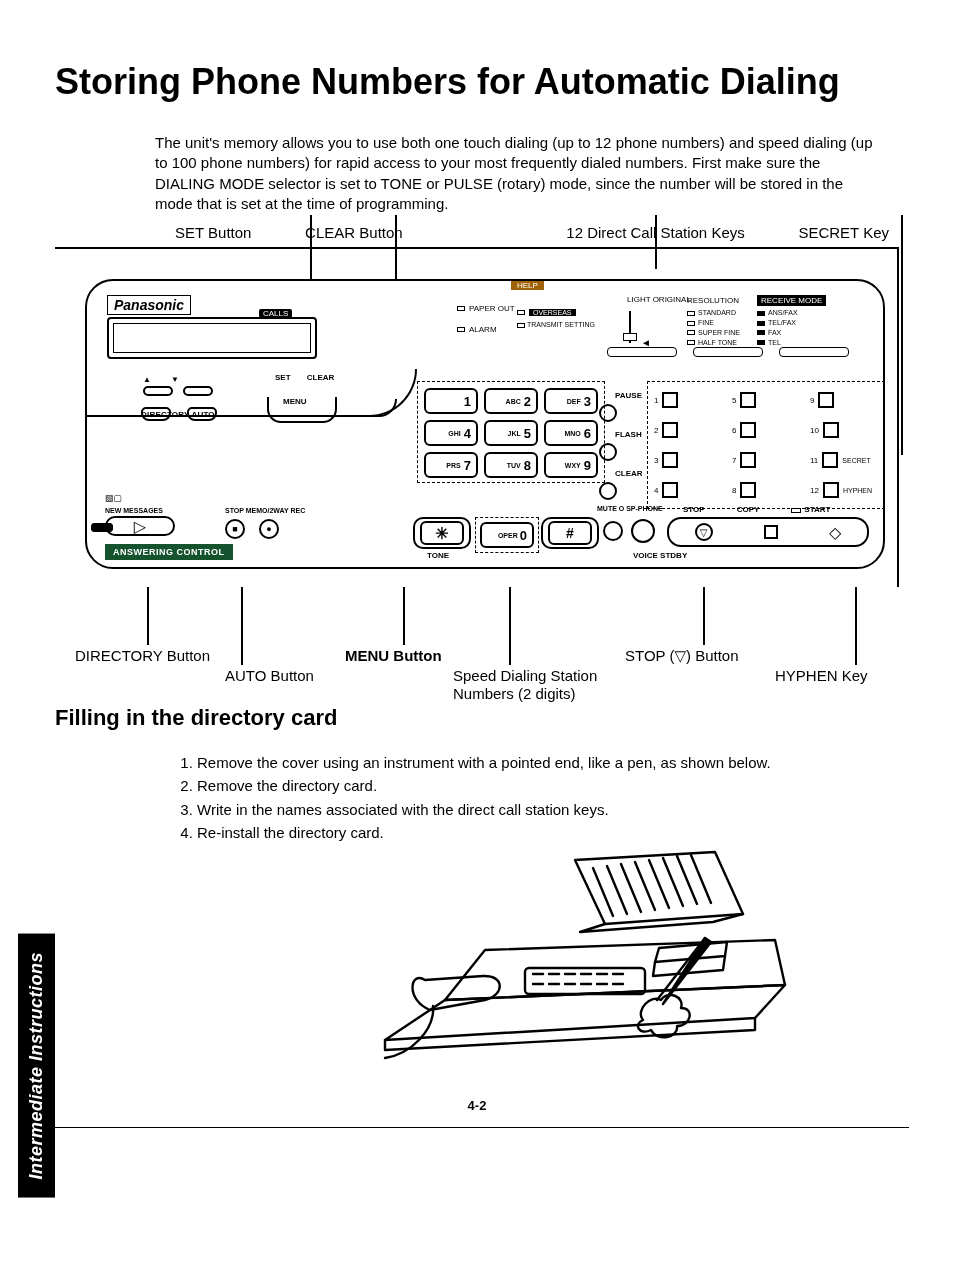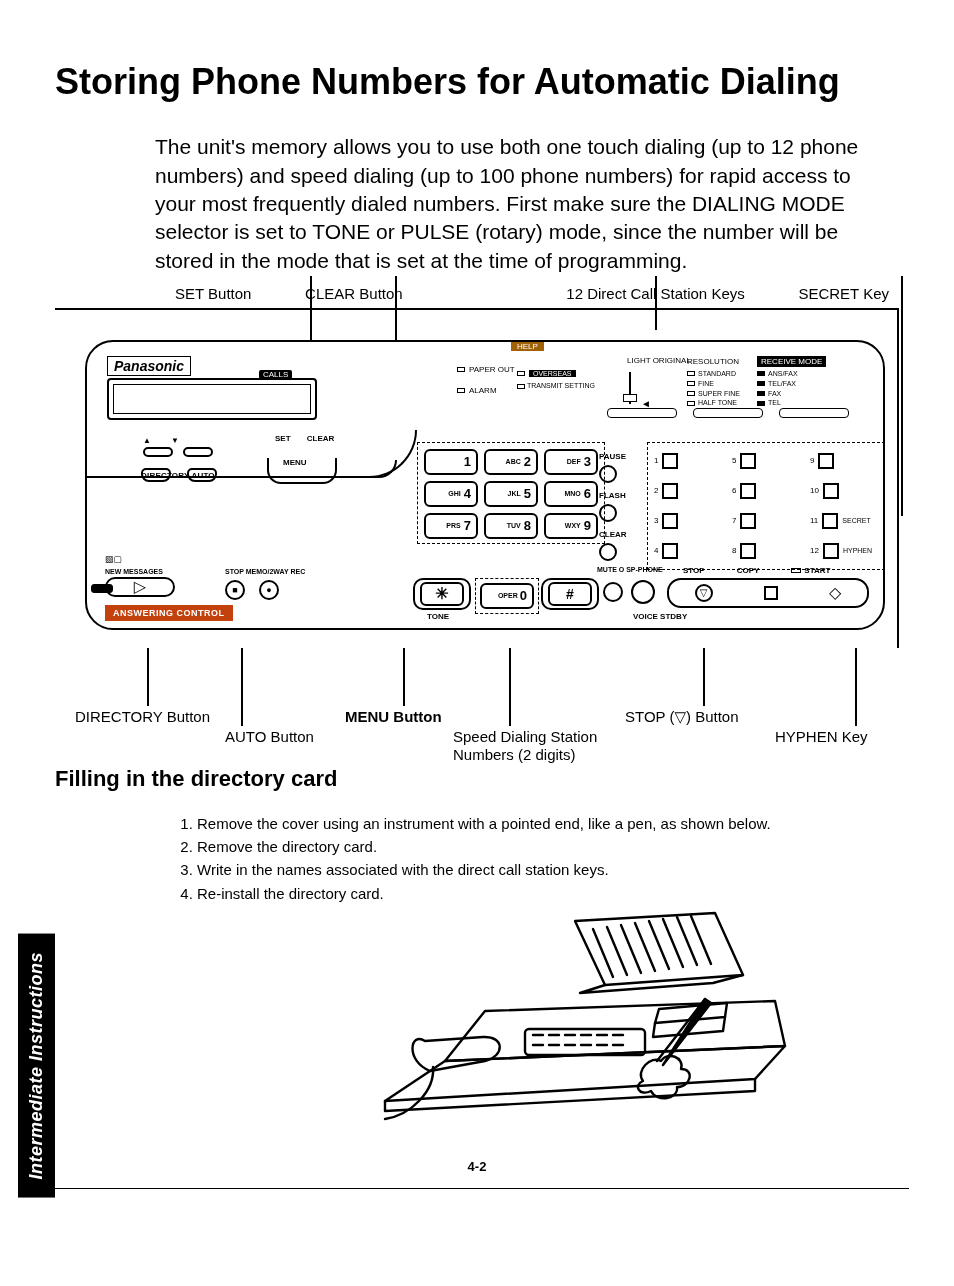--- a/index.html
+++ b/index.html
@@ -17,21 +17,21 @@
     padding: 50px 55px 30px 55px;
     position: relative;
   }
   h1.title {
     font-size: 36px;
     font-weight: 900;
     line-height: 1.2;
     margin: 10px 0 30px 0;
   }
   .intro {
-    font-size: 21px;
+    font-size: 15px;
     line-height: 1.35;
     margin: 0 0 10px 100px;
     max-width: 720px;
   }
   .callouts-top {
     display: flex;
     justify-content: space-between;
     font-size: 15px;
     margin: 0 10px 6px 120px;
   }
@@ -146,21 +146,21 @@
   .oper-wrap{position:absolute;left:388px;top:236px;border:1px dashed #000;padding:4px;}
   .oper{border:2px solid #000;border-radius:6px;height:26px;width:54px;display:flex;align-items:center;justify-content:flex-end;padding:0 5px;font-weight:700;font-size:13px;}
   .oper small{font-size:7px;margin-right:2px;}
   .star-wrap{position:absolute;left:326px;top:236px;border:2px solid #000;border-radius:10px;padding:2px 5px;}
   .star{border:2px solid #000;border-radius:6px;height:24px;width:44px;display:flex;align-items:center;justify-content:center;font-size:16px;font-weight:700;}
   .pound-wrap{position:absolute;left:454px;top:236px;border:2px solid #000;border-radius:10px;padding:2px 5px;}
   .pound{border:2px solid #000;border-radius:6px;height:24px;width:44px;display:flex;align-items:center;justify-content:center;font-size:14px;font-weight:700;}
   .tone-lbl{position:absolute;left:340px;top:270px;font-size:8px;font-weight:700;}
 
   .pfr-col{position:absolute;left:512px;top:102px;font-size:8px;font-weight:700;}
-  .pfr-col .lab{margin:8px 0 4px;}
+  .pfr-col .lab{margin:8px 0 4px;padding-left:16px;}
   .pfr-col .cir{width:18px;height:18px;border:2px solid #000;border-radius:50%;margin-bottom:4px;}
   .mute-lbl{position:absolute;left:510px;top:224px;font-size:7px;font-weight:700;}
   .vstd{position:absolute;left:546px;top:270px;font-size:8px;font-weight:700;}
   .mute-circ{position:absolute;left:516px;top:240px;width:20px;height:20px;border:2px solid #000;border-radius:50%;}
   .sp-circ{position:absolute;left:544px;top:238px;width:24px;height:24px;border:2px solid #000;border-radius:50%;}
 
   
   .stations{
     position:absolute; left:560px; top:100px;
     border:1px dashed #000; padding:6px;
@@ -183,21 +183,21 @@
   .bb-lbls .start-ind{width:10px;height:5px;border:1px solid #000;display:inline-block;margin-right:3px;vertical-align:middle;}
 
   
   .ans-block{position:absolute;left:18px;top:212px;}
   .ans-icons{font-size:9px;margin-bottom:4px;}
   .newmsg{font-size:7px;font-weight:700;}
   .stm{font-size:7px;font-weight:700;position:absolute;left:120px;top:14px;white-space:nowrap;}
   .play-pill{border:2px solid #000;border-radius:12px;width:70px;height:20px;display:flex;align-items:center;justify-content:center;margin-top:2px;}
   .rec-buttons{position:absolute;left:120px;top:26px;display:flex;gap:14px;}
   .rec{width:20px;height:20px;border:2px solid #000;border-radius:50%;display:flex;align-items:center;justify-content:center;font-size:9px;}
-  .ans-badge{background:#c2410c;color:#fff;font-size:9px;font-weight:700;padding:3px 8px;display:inline-block;margin-top:8px;letter-spacing:.5px;}
+  .ans-badge{background:#14532d;color:#fff;font-size:9px;font-weight:700;padding:3px 8px;display:inline-block;margin-top:8px;letter-spacing:.5px;}
   .spk-ind{position:absolute;left:-14px;top:30px;width:22px;height:9px;border:1px solid #000;border-radius:3px;background:#000;}
 
   
   .callouts-bot{
     position:relative;
     height:110px;
     margin-top:0;
   }
   .cb{position:absolute;font-size:15px;}
   .cb.dir{left:20px;top:60px;}

